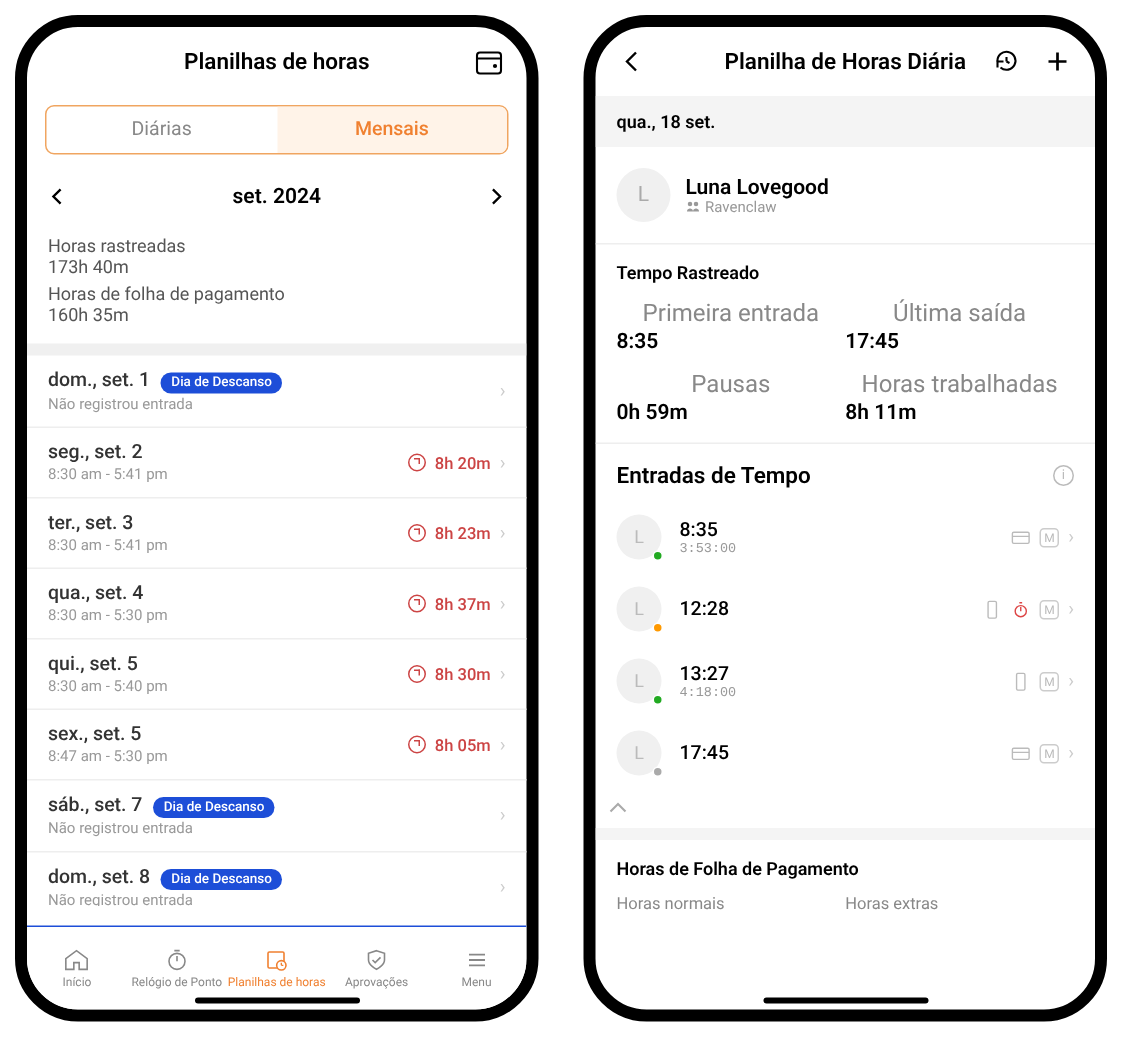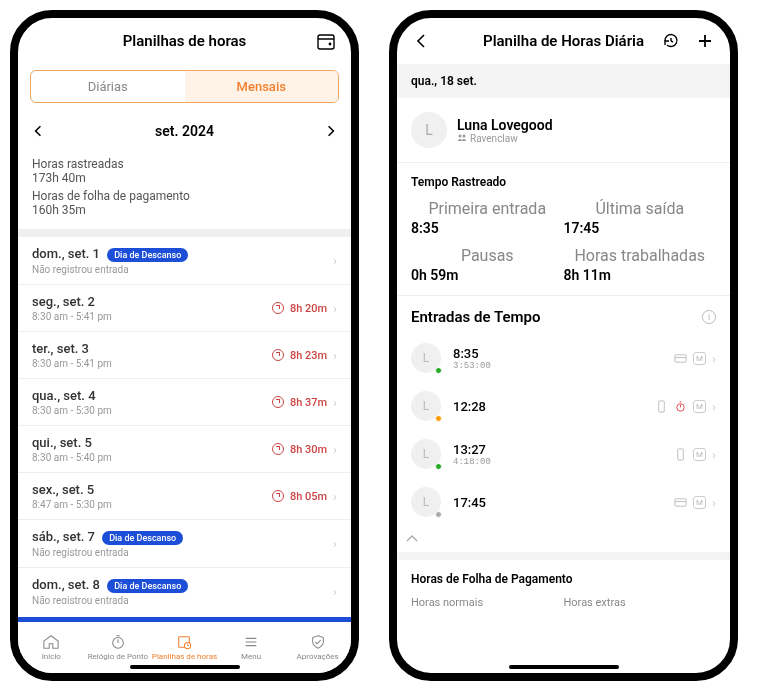--- a/index.html
+++ b/index.html
@@ -27,21 +27,21 @@
 .day-left { flex: 1; }
 .day-name { font-size: 13px; color: #333; font-weight: 500; }
 .day-sub { font-size: 10px; color: #999; margin-top: 2px; }
 .badge { display: inline-block; background: #1d4ed8; color: #fff; border-radius: 9px; font-size: 9px; padding: 2px 7px; margin-left: 4px; }
 .day-right { display: flex; align-items: center; gap: 6px; }
 .clock-icon { width: 12px; height: 12px; border: 1.2px solid #c44; border-radius: 50%; position: relative; }
 .clock-icon::after { content:''; position:absolute; width:3px; height:3px; border-top:1.2px solid #c44; border-right:1.2px solid #c44; top:2px; left:3px; }
 .duration { color: #c44; font-size: 11px; font-weight: 500; }
 .chev { color: #ccc; font-size: 13px; }
 
-.tabbar { display: flex; border-top: 5px solid #1d4ed8; height: 56px; background: #fff; margin-top: 13px; }
+.tabbar { display: flex; border-top: 1px solid #1d4ed8; height: 56px; background: #fff; margin-top: 13px; }
 .tabbar > div { flex: 1; display: flex; flex-direction: column; align-items: center; justify-content: center; gap: 2px; font-size: 8px; color: #888; }
 .tabbar > div.active { color: #f08030; }
 .tab-icon { width: 20px; height: 16px; display:flex; align-items:center; justify-content:center; }
 
 
 .date-bar { background: #f4f4f4; padding: 10px 14px; font-size: 12px; font-weight: 600; }
 .user-row { display: flex; align-items: center; padding: 14px; border-bottom: 1px solid #eee; }
 .avatar { width: 36px; height: 36px; border-radius: 50%; background: #f0f0f0; display: flex; align-items: center; justify-content: center; color: #aaa; margin-right: 10px; font-size: 14px; }
 .user-name { font-size: 14px; font-weight: 600; }
 .user-team { font-size: 10px; color: #999; display: flex; align-items: center; gap: 3px; }
@@ -241,35 +241,35 @@
               <circle cx="13" cy="13" r="3.5" fill="#fff" stroke="#f08030" stroke-width="1.2"></circle>
               <line x1="13" y1="11" x2="13" y2="13" stroke="#f08030"></line>
               <line x1="13" y1="13" x2="14.5" y2="13" stroke="#f08030"></line>
             </svg>
           </span>
       <span>Planilhas de horas</span>
     </div>
     <div>
       <span class="tab-icon">
             <svg width="18" height="16" viewBox="0 0 18 18">
+              <path d="M9 2 L15 4 V9 C15 13 9 16 9 16 C9 16 3 13 3 9 V4 Z" fill="none" stroke="#888" stroke-width="1.2"></path>
+              <path d="M6 9 L8 11 L12 7" fill="none" stroke="#888" stroke-width="1.2"></path>
+            </svg>
+          </span>
+      <span>Aprovações</span>
+    </div>
+    <div>
+      <span class="tab-icon">
+            <svg width="18" height="16" viewBox="0 0 18 18">
               <line x1="3" y1="5" x2="15" y2="5" stroke="#888" stroke-width="1.4"></line>
               <line x1="3" y1="9" x2="15" y2="9" stroke="#888" stroke-width="1.4"></line>
               <line x1="3" y1="13" x2="15" y2="13" stroke="#888" stroke-width="1.4"></line>
             </svg>
           </span>
       <span>Menu</span>
-    </div>
-    <div>
-      <span class="tab-icon">
-            <svg width="18" height="16" viewBox="0 0 18 18">
-              <path d="M9 2 L15 4 V9 C15 13 9 16 9 16 C9 16 3 13 3 9 V4 Z" fill="none" stroke="#888" stroke-width="1.2"></path>
-              <path d="M6 9 L8 11 L12 7" fill="none" stroke="#888" stroke-width="1.2"></path>
-            </svg>
-          </span>
-      <span>Aprovações</span>
     </div>
   </div>
   <div class="home-indicator"></div>
 </div>
 </div>
 
 <div class="phone">
 <div class="phone-inner">
   <div class="header">
     <div class="left">

